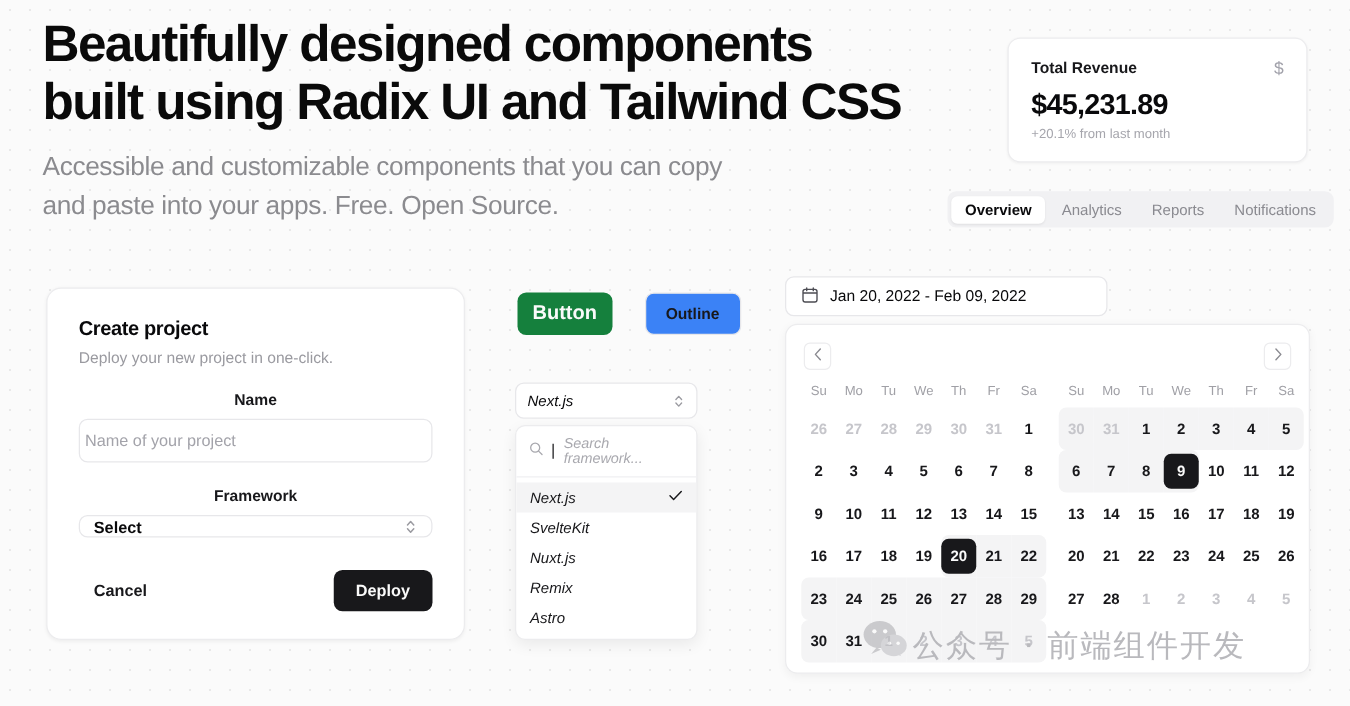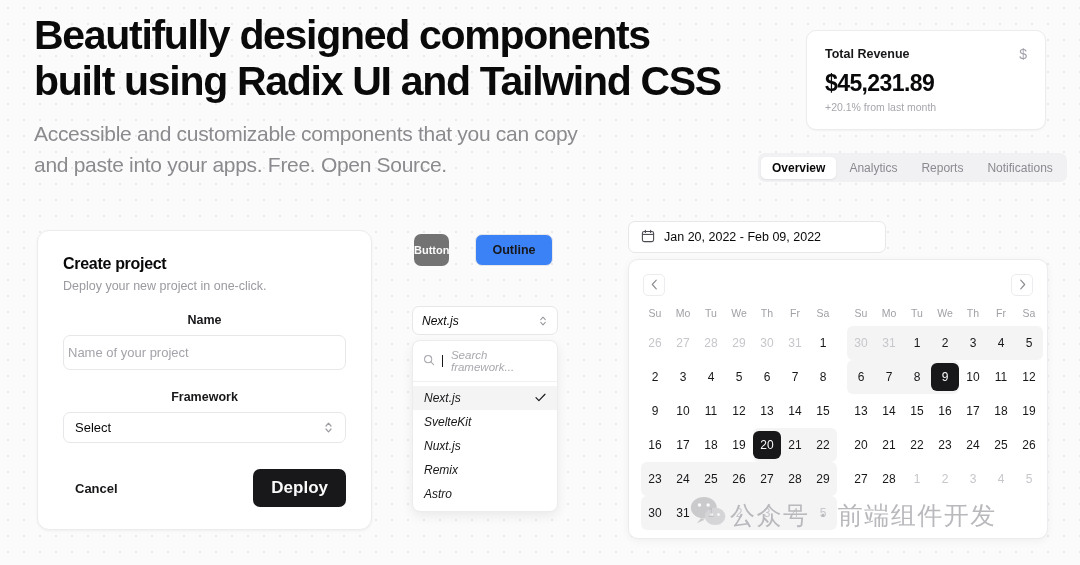--- a/index.html
+++ b/index.html
@@ -146,30 +146,31 @@
     border-radius: 7px;
     background: #fff;
     padding: 0 4px;
     font-size: 13px;
     font-family: "Liberation Sans", sans-serif;
     color: #09090b;
   }
   .text-input::placeholder { color: #a3a3aa; }
   .select-trigger {
     width: 100%;
-    height: 31px;
+    height: 18px;
     border: 1px solid #e7e7ea;
     border-radius: 7px;
     background: #fff;
     padding: 0 11px;
     font-size: 13px;
     display: flex;
     align-items: center;
     justify-content: space-between;
     cursor: pointer;
+    font-weight: bold;
   }
   .updown {
     display: inline-flex;
     flex-direction: column;
     gap: 2px;
     color: #9b9ba1;
   }
   .card-actions {
     margin-top: 26px;
     display: flex;
@@ -182,45 +183,45 @@
     color: #18181b;
     background: transparent;
     border: none;
     padding: 8px 12px;
     cursor: pointer;
     font-family: "Liberation Sans", sans-serif;
   }
   .btn-dark {
     background: #18181b;
     color: #fafafa;
-    font-size: 17px;
+    font-size: 13px;
     font-weight: 600;
     border: none;
     border-radius: 7px;
     padding: 9px 18px;
     cursor: pointer;
     font-family: "Liberation Sans", sans-serif;
   }
 
   
   .button-row {
     position: absolute;
     left: 414px;
     top: 234px;
     display: flex;
     gap: 26px;
   }
   .btn-solid {
-    background: #737373;
+    background: #15803d;
     color: #fafafa;
-    font-size: 11px;
+    font-size: 16px;
     font-weight: 600;
     border: none;
     border-radius: 7px;
-    padding: 8px 0;
+    padding: 8px 12px;
     cursor: pointer;
     font-family: "Liberation Sans", sans-serif;
   }
   .btn-outline {
     background: #3b82f6;
     color: #18181b;
     font-size: 12.5px;
     font-weight: 600;
     border: 1px solid #e7e7ea;
     border-radius: 7px;
@@ -365,21 +366,21 @@
   .dow-row, .day-row {
     display: flex;
   }
   .dow {
     flex: 1;
     text-align: center;
     font-size: 10.5px;
     color: #a0a0a6;
     padding: 5px 0 7px 0;
   }
-  .day-row { height: 34px; }
+  .day-row { height: 34px; font-weight: bold; }
   .day-cell {
     flex: 1;
     display: flex;
     align-items: center;
     justify-content: center;
     position: relative;
     font-size: 12px;
     color: #18181b;
     cursor: pointer;
   }

